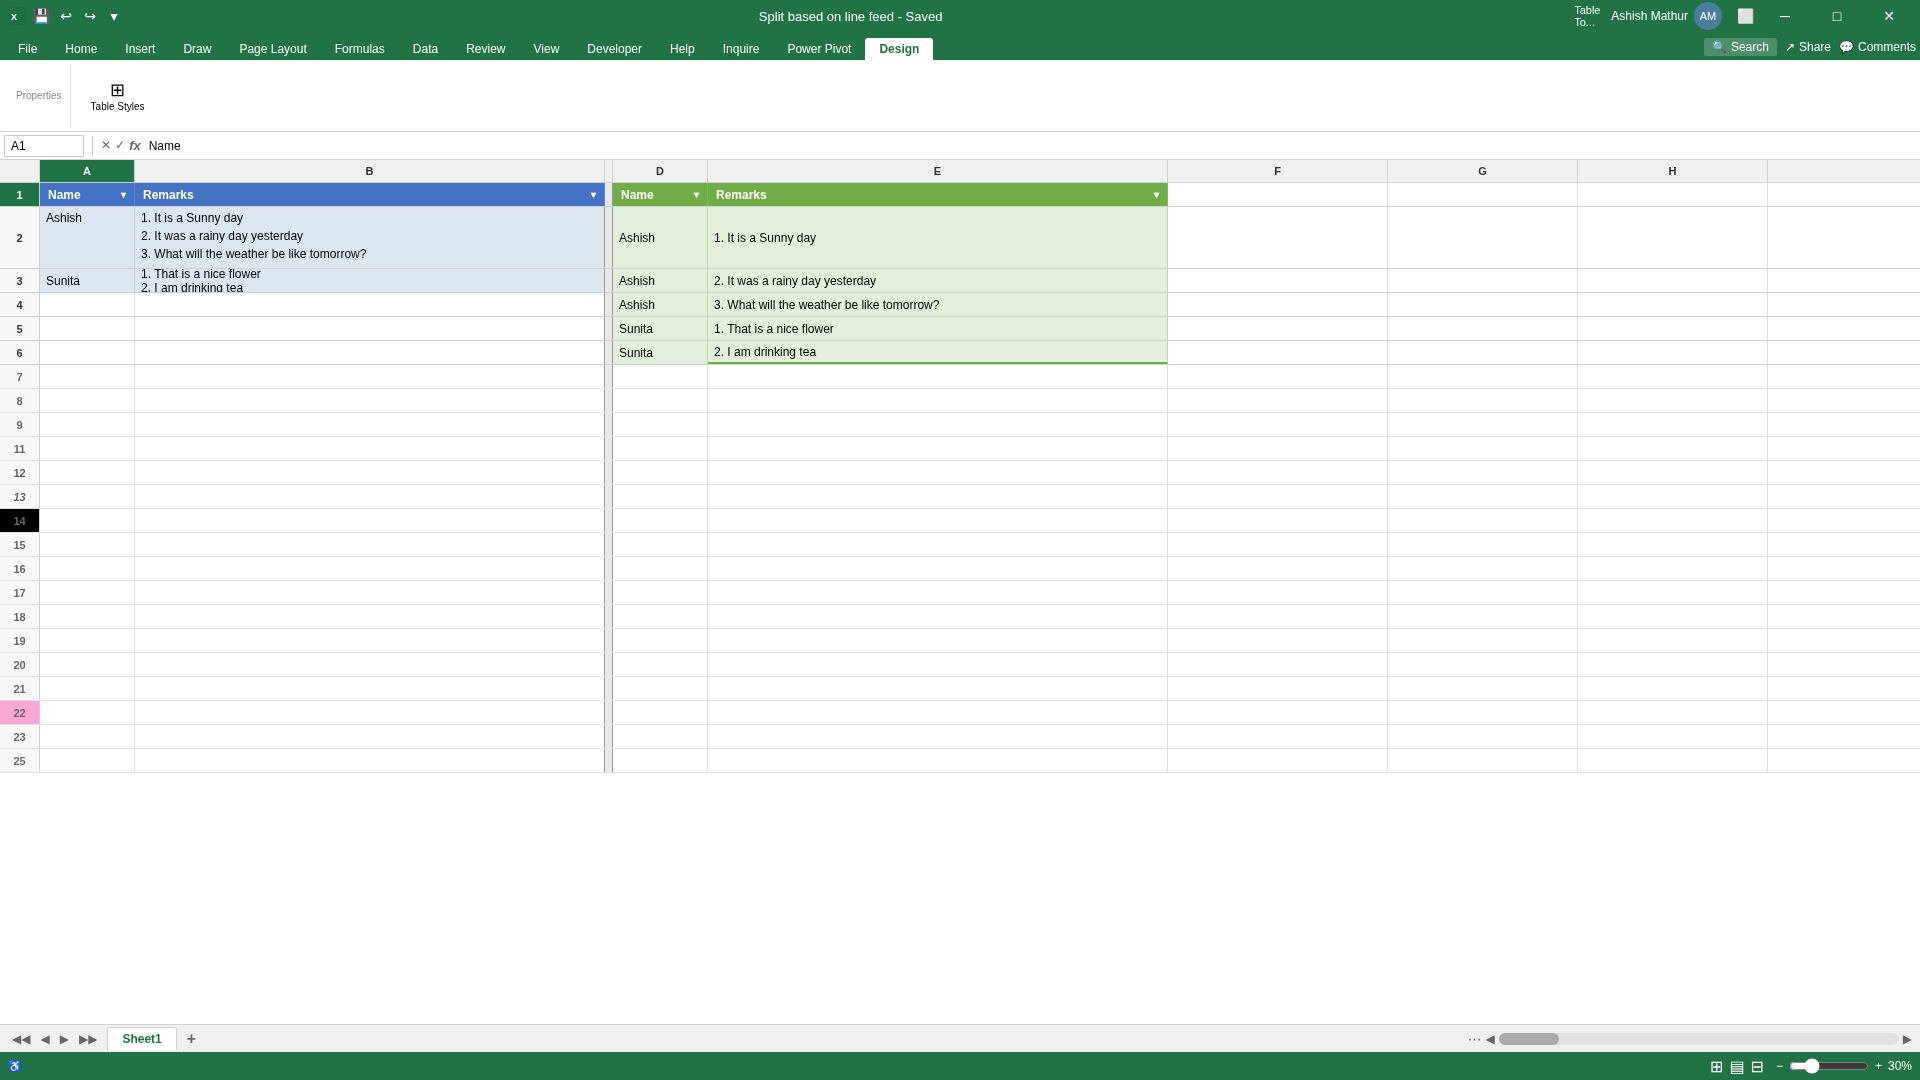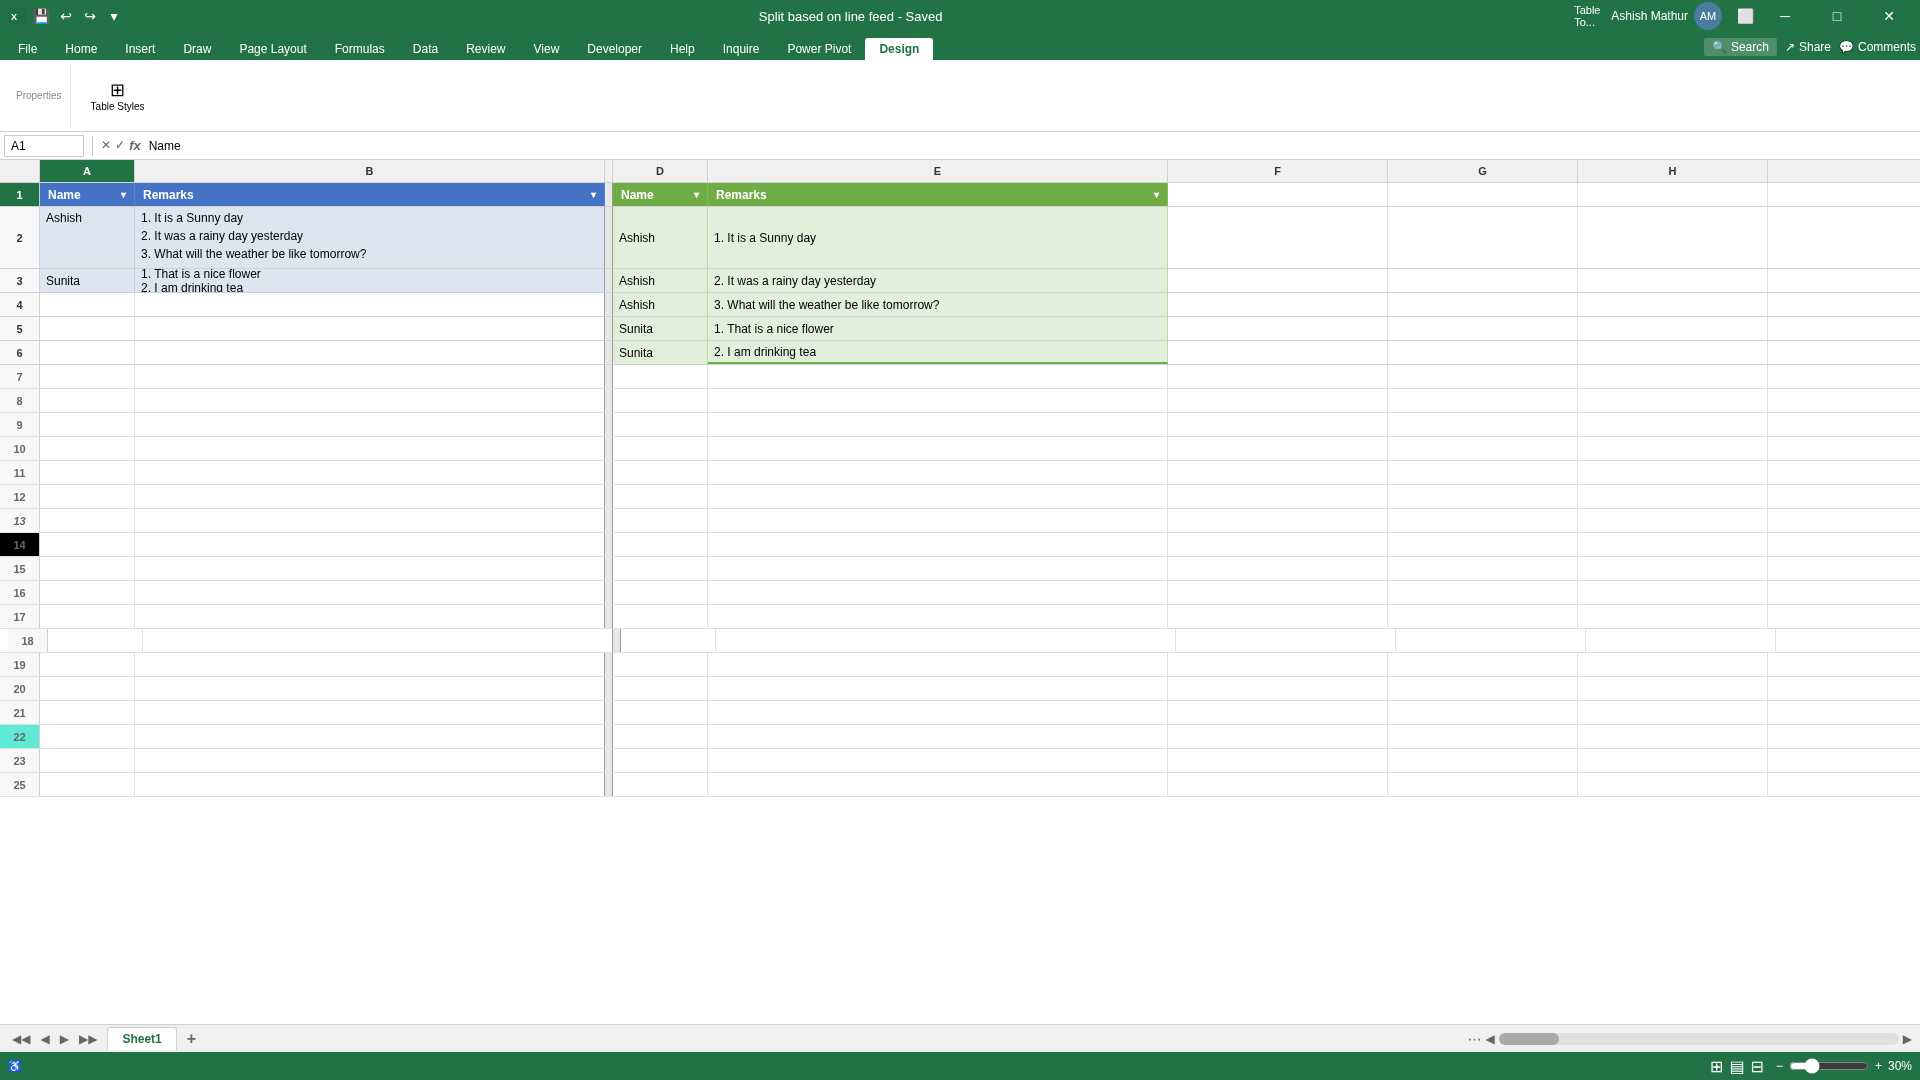--- a/index.html
+++ b/index.html
@@ -406,31 +406,20 @@
     <div style="width:95px; border-right:1px solid #e0e0e0;"></div>
     <div style="width:470px; border-right:1px solid #999;"></div>
     <div style="width:8px; background:#e8e8e8; border-right:1px solid #999;"></div>
     <div style="width:95px; border-right:1px solid #e0e0e0;"></div>
     <div style="width:460px; border-right:1px solid #e0e0e0;"></div>
     <div style="width:220px; border-right:1px solid #e0e0e0;"></div>
     <div style="width:190px; border-right:1px solid #e0e0e0;"></div>
     <div style="width:190px; border-right:1px solid #e0e0e0;"></div>
   </div>
       <div class="grid-row" style="display: flex; height: 24px; border-bottom: 1px solid rgb(224, 224, 224);">
-    <div style="width:40px; min-width:40px; display:flex; align-items:center; justify-content:center; font-size:11px; color:#666; background:#f8f8f8; border-right:1px solid #d0d0d0; font-weight:600;">10</div>
-    <div style="width:95px; border-right:1px solid #e0e0e0;"></div>
-    <div style="width:470px; border-right:1px solid #999;"></div>
-    <div style="width:8px; background:#e8e8e8; border-right:1px solid #999;"></div>
-    <div style="width:95px; border-right:1px solid #e0e0e0;"></div>
-    <div style="width:460px; border-right:1px solid #e0e0e0;"></div>
-    <div style="width:220px; border-right:1px solid #e0e0e0;"></div>
-    <div style="width:190px; border-right:1px solid #e0e0e0;"></div>
-    <div style="width:190px; border-right:1px solid #e0e0e0;"></div>
-  </div>
-      <div class="grid-row" style="display: flex; height: 24px; border-bottom: 1px solid rgb(224, 224, 224);">
     <div style="width:40px; min-width:40px; display:flex; align-items:center; justify-content:center; font-size:11px; color:#666; background:#f8f8f8; border-right:1px solid #d0d0d0; font-weight:600;">11</div>
     <div style="width:95px; border-right:1px solid #e0e0e0;"></div>
     <div style="width:470px; border-right:1px solid #999;"></div>
     <div style="width:8px; background:#e8e8e8; border-right:1px solid #999;"></div>
     <div style="width:95px; border-right:1px solid #e0e0e0;"></div>
     <div style="width:460px; border-right:1px solid #e0e0e0;"></div>
     <div style="width:220px; border-right:1px solid #e0e0e0;"></div>
     <div style="width:190px; border-right:1px solid #e0e0e0;"></div>
     <div style="width:190px; border-right:1px solid #e0e0e0;"></div>
   </div>
@@ -493,21 +482,21 @@
     <div style="width:40px; min-width:40px; display:flex; align-items:center; justify-content:center; font-size:11px; color:#666; background:#f8f8f8; border-right:1px solid #d0d0d0; font-weight:600;">17</div>
     <div style="width:95px; border-right:1px solid #e0e0e0;"></div>
     <div style="width:470px; border-right:1px solid #999;"></div>
     <div style="width:8px; background:#e8e8e8; border-right:1px solid #999;"></div>
     <div style="width:95px; border-right:1px solid #e0e0e0;"></div>
     <div style="width:460px; border-right:1px solid #e0e0e0;"></div>
     <div style="width:220px; border-right:1px solid #e0e0e0;"></div>
     <div style="width:190px; border-right:1px solid #e0e0e0;"></div>
     <div style="width:190px; border-right:1px solid #e0e0e0;"></div>
   </div>
-      <div class="grid-row" style="display: flex; height: 24px; border-bottom: 1px solid rgb(224, 224, 224); padding-left: 8px;">
+      <div class="grid-row" style="display: flex; height: 24px; border-bottom: 1px solid rgb(224, 224, 224);">
     <div style="width:40px; min-width:40px; display:flex; align-items:center; justify-content:center; font-size:11px; color:#666; background:#f8f8f8; border-right:1px solid #d0d0d0; font-weight:600;">18</div>
     <div style="width:95px; border-right:1px solid #e0e0e0;"></div>
     <div style="width:470px; border-right:1px solid #999;"></div>
     <div style="width:8px; background:#e8e8e8; border-right:1px solid #999;"></div>
     <div style="width:95px; border-right:1px solid #e0e0e0;"></div>
     <div style="width:460px; border-right:1px solid #e0e0e0;"></div>
     <div style="width:220px; border-right:1px solid #e0e0e0;"></div>
     <div style="width:190px; border-right:1px solid #e0e0e0;"></div>
     <div style="width:190px; border-right:1px solid #e0e0e0;"></div>
   </div>
@@ -538,21 +527,21 @@
     <div style="width:95px; border-right:1px solid #e0e0e0;"></div>
     <div style="width:470px; border-right:1px solid #999;"></div>
     <div style="width:8px; background:#e8e8e8; border-right:1px solid #999;"></div>
     <div style="width:95px; border-right:1px solid #e0e0e0;"></div>
     <div style="width:460px; border-right:1px solid #e0e0e0;"></div>
     <div style="width:220px; border-right:1px solid #e0e0e0;"></div>
     <div style="width:190px; border-right:1px solid #e0e0e0;"></div>
     <div style="width:190px; border-right:1px solid #e0e0e0;"></div>
   </div>
       <div class="grid-row" style="display: flex; height: 24px; border-bottom: 1px solid rgb(224, 224, 224);">
-    <div style="width:40px; min-width:40px; display:flex; align-items:center; justify-content:center; font-size:11px; color:#666; background:#5eead4; border-right:1px solid #d0d0d0; font-weight:600;">22</div>
+    <div style="width:40px; min-width:40px; display:flex; align-items:center; justify-content:center; font-size:11px; color:#666; background:#f9a8d4; border-right:1px solid #d0d0d0; font-weight:600;">22</div>
     <div style="width:95px; border-right:1px solid #e0e0e0;"></div>
     <div style="width:470px; border-right:1px solid #999;"></div>
     <div style="width:8px; background:#e8e8e8; border-right:1px solid #999;"></div>
     <div style="width:95px; border-right:1px solid #e0e0e0;"></div>
     <div style="width:460px; border-right:1px solid #e0e0e0;"></div>
     <div style="width:220px; border-right:1px solid #e0e0e0;"></div>
     <div style="width:190px; border-right:1px solid #e0e0e0;"></div>
     <div style="width:190px; border-right:1px solid #e0e0e0;"></div>
   </div>
       <div class="grid-row" style="display: flex; height: 24px; border-bottom: 1px solid rgb(224, 224, 224);">

